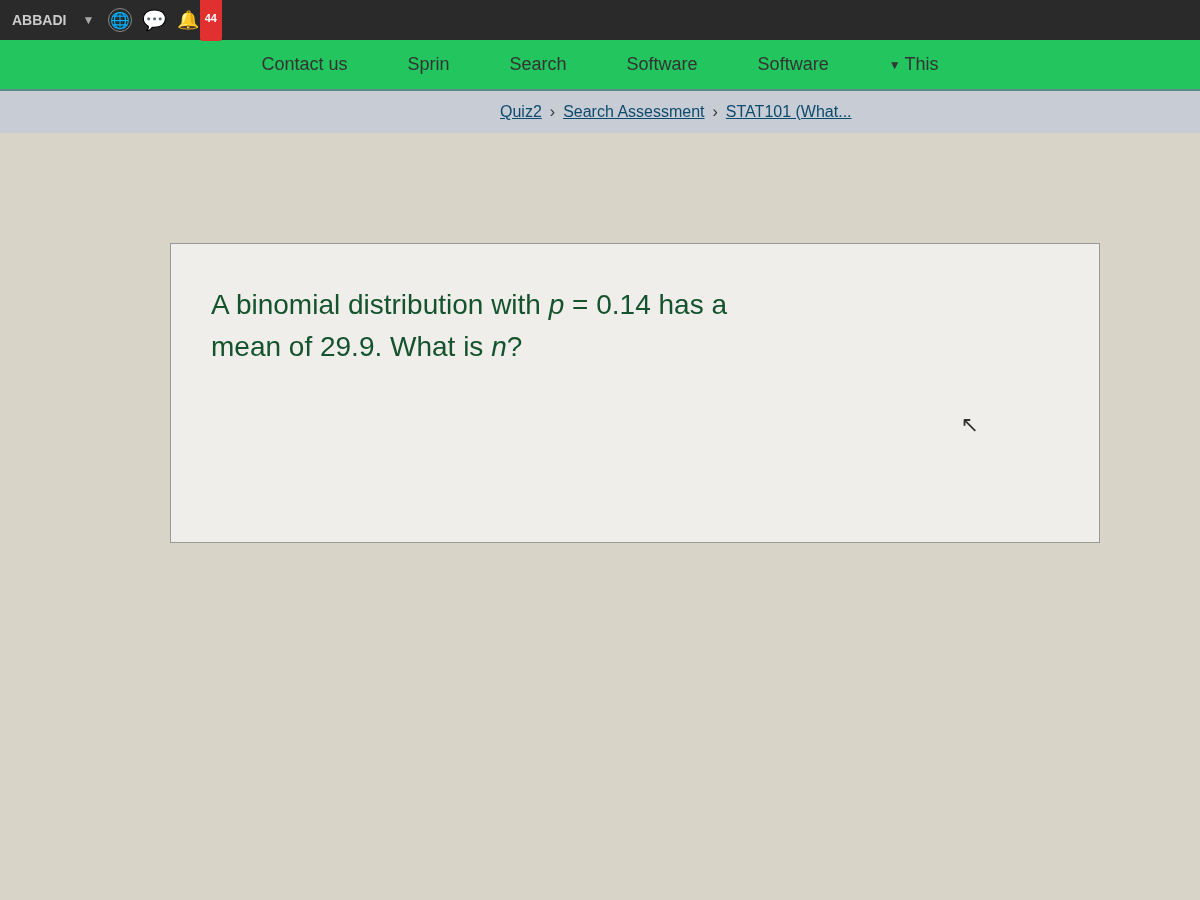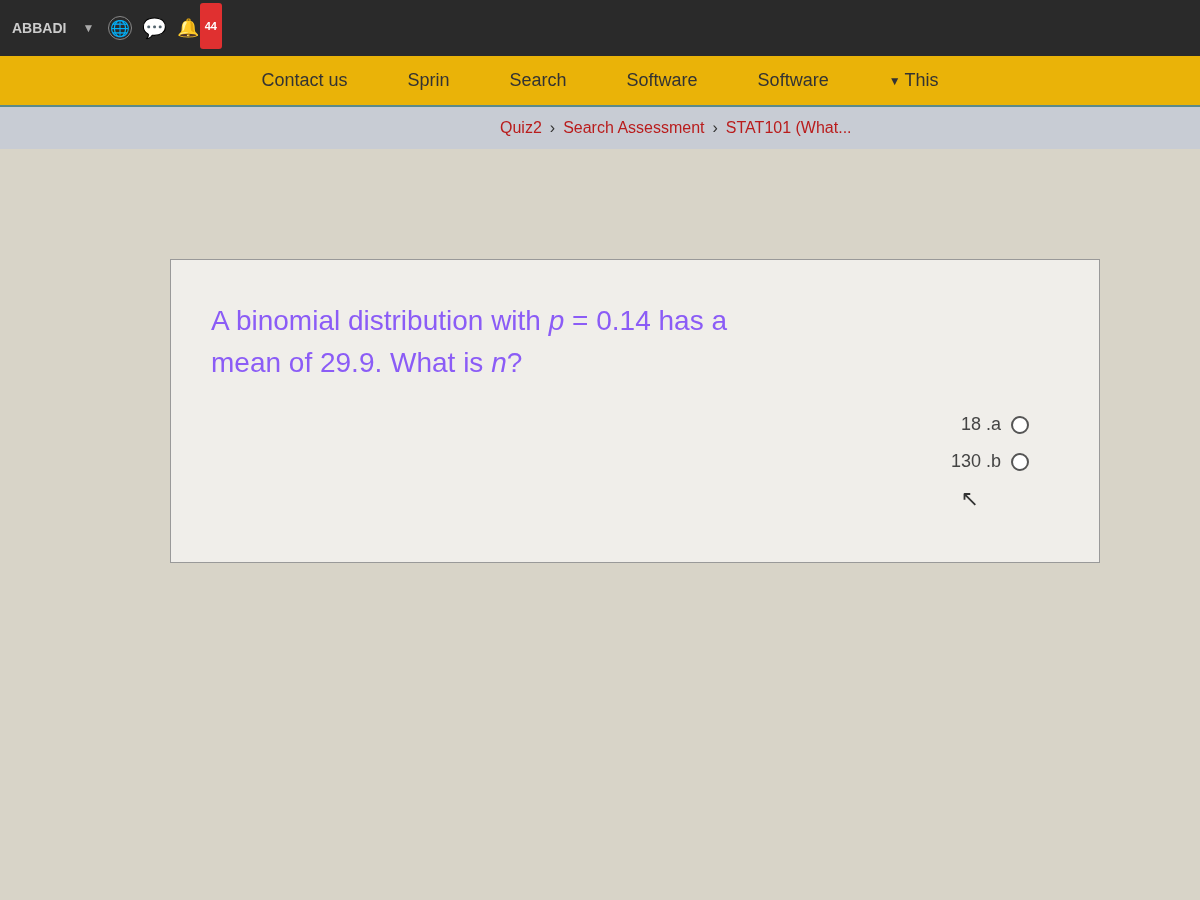--- a/index.html
+++ b/index.html
@@ -12,21 +12,21 @@
       width: 1200px;
       height: 900px;
       background-color: #d8d4c8;
       font-family: Arial, sans-serif;
       overflow: hidden;
     }
 
     
     .top-bar {
       width: 100%;
-      height: 56px;
+      height: 40px;
       background-color: #2a2a2a;
       display: flex;
       align-items: center;
       padding: 0 12px;
       gap: 10px;
     }
 
     .top-bar-username {
       color: #cccccc;
       font-size: 14px;
@@ -69,21 +69,21 @@
 
     .bell-container {
       position: relative;
       display: flex;
       align-items: center;
     }
 
     
     .nav-bar {
       width: 100%;
-      background-color: #eab308;
+      background-color: #22c55e;
       padding: 14px 4px;
       display: flex;
       align-items: center;
       justify-content: center;
       gap: 60px;
       border-bottom: 2px solid #5c8a8a;
     }
 
     .nav-item {
       color: #333333;
@@ -111,22 +111,23 @@
       background-color: #c8ccd4;
       padding: 12px 0;
       padding-left: 500px;
       display: flex;
       align-items: center;
       gap: 8px;
       margin-top: 0;
     }
 
     .breadcrumb-text {
-      color: #b91c1c;
+      color: #0c4a6e;
       font-size: 16px;
+      text-decoration: underline;
     }
 
     .breadcrumb-separator {
       color: #333;
       font-size: 16px;
     }
 
     
     .main-content {
       background-color: #d8d4c8;
@@ -136,21 +137,21 @@
     
     .question-box {
       background-color: #f0eeea;
       border: 1px solid #999;
       margin: 20px 80px 20px 150px;
       padding: 40px 40px 60px 40px;
       min-height: 300px;
     }
 
     .question-text {
-      color: #8b5cf6;
+      color: #14532d;
       font-size: 28px;
       line-height: 1.5;
       margin-bottom: 30px;
     }
 
     .question-text em {
       font-style: italic;
     }
 
     .answer-options {
@@ -229,28 +230,18 @@
 <div class="main-content">
 
   <div style="height: 50px;"></div>
 
   <div class="question-box">
     <div class="question-text">
       <span>A binomial distribution with </span><em>p</em><span> = 0.14 has a</span><br>
       <span>mean of 29.9. What is </span><em>n</em><span>?</span>
     </div>
 
-    <div class="answer-options">
-      <div class="answer-option">
-        <span class="answer-label">18 .a</span>
-        <div class="answer-radio"></div>
-      </div>
-      <div class="answer-option">
-        <span class="answer-label">130 .b</span>
-        <div class="answer-radio"></div>
-      </div>
-    </div>
 
     <div style="position: relative; height: 30px;">
       <span class="cursor-indicator" style="right: 80px; bottom: -10px; position: absolute;">↖</span>
     </div>
   </div>
 </div>
 
 </body></html>

